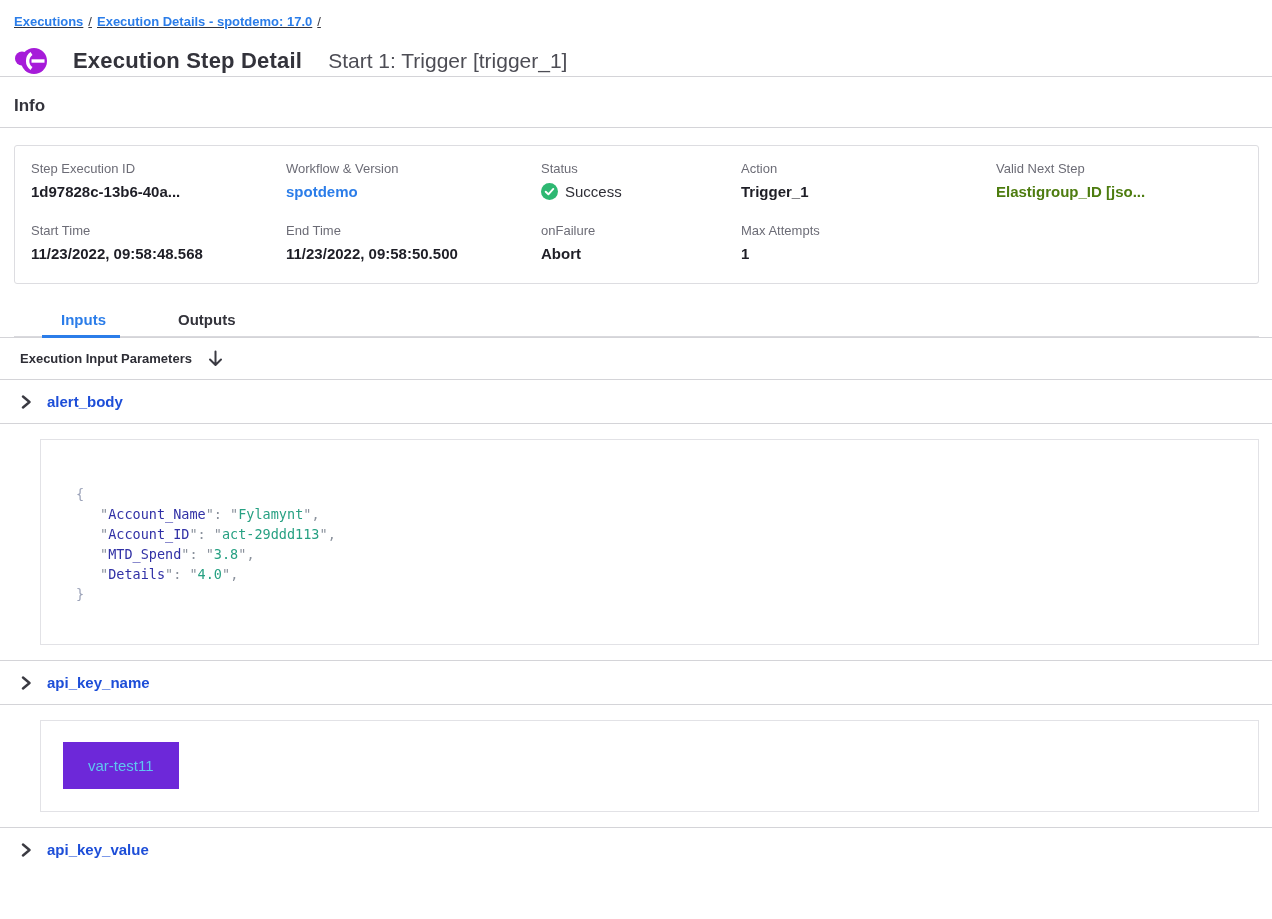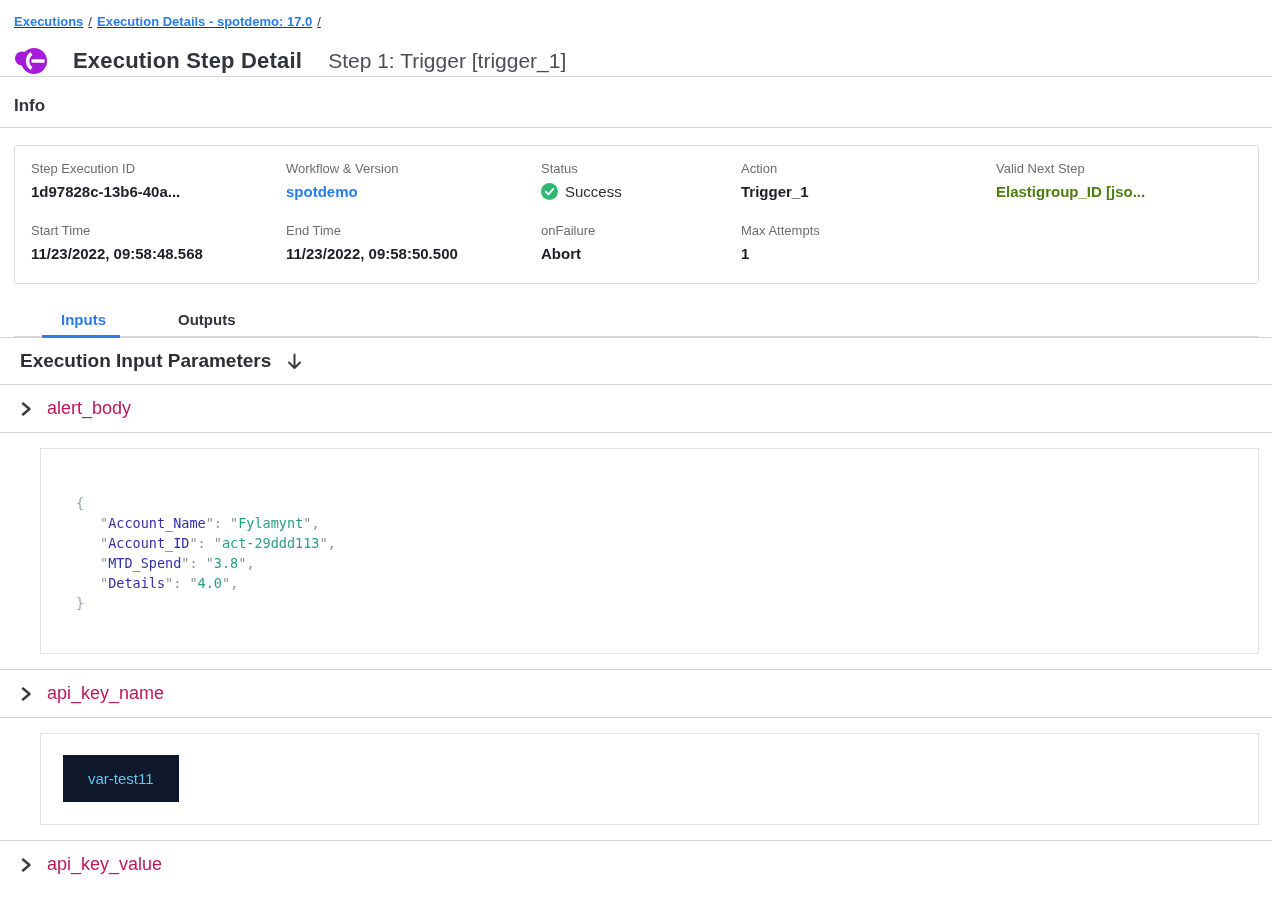--- a/index.html
+++ b/index.html
@@ -50,26 +50,26 @@
   .tab.active { color: #2b7de9; }
   .tab.active::after {
     content: ""; position: absolute; left: -19px; right: -14px; bottom: -2px;
     border-bottom: 3px solid #2b7de9;
   }
 
   .d-after-tabs { margin-top: 15px; }
 
   
   .param-header { display: flex; align-items: center; gap: 16px; padding: 12px 0 12px 6px; }
-  .param-header .ph-label { font-size: 19px; font-weight: 600; color: #2e2e36; }
+  .param-header .ph-label { font-size: 13px; font-weight: 600; color: #2e2e36; }
   .icon-btn { display: inline-flex; cursor: pointer; }
 
   
   .param-row { display: flex; align-items: center; gap: 15px; padding: 13px 0 13px 6px; cursor: pointer; }
-  .param-row .p-name { font-size: 18px; font-weight: 400; color: #be185d; }
+  .param-row .p-name { font-size: 15px; font-weight: 700; color: #1d4ed8; }
   .chev { display: inline-flex; }
 
   
   .panel {
     margin: 15px 0 15px 26px;
     border: 1px solid #e2e2e6;
     background: #ffffff;
   }
   .code-panel { padding: 44px 20px 40px 35px; }
   .code { font-family: "DejaVu Sans Mono", monospace; font-size: 13.5px; line-height: 20px; }
@@ -77,21 +77,21 @@
   .tok-brace { color: #9ba2b8; }
   .tok-key { color: #3131a6; }
   .tok-key::before, .tok-key::after { content: '"'; color: #8a919c; }
   .tok-val { color: #28a183; }
   .tok-val::before, .tok-val::after { content: '"'; color: #8a919c; }
   .tok-punct { color: #8a919c; }
 
   .chip-panel { padding: 21px 22px 22px 22px; }
   .chip {
     display: inline-block;
-    background: #0f172a;
+    background: #6d28d9;
     padding: 15px 25px;
     font-size: 15px;
     color: #5fc6ef;
   }
 
   svg { display: block; }
 </style>
 </head>
 <body>
 
@@ -102,21 +102,21 @@
   </div>
 
   <div class="title-row">
     <svg class="logo" viewBox="0 0 33 30">
       <circle cx="8" cy="12.5" r="7" fill="#a61bd9"></circle>
       <circle cx="20" cy="15" r="13" fill="#a61bd9"></circle>
       <path d="M17.5 7.5 A 9.2 9.2 0 0 0 17.5 22.5" stroke="#ffffff" stroke-width="3.4" fill="none"></path>
       <rect x="17.5" y="13.3" width="13" height="3.4" fill="#ffffff"></rect>
     </svg>
     <span class="page-title">Execution Step Detail</span>
-    <span class="page-subtitle">Step 1: Trigger [trigger_1]</span>
+    <span class="page-subtitle">Start 1: Trigger [trigger_1]</span>
   </div>
 
   <div class="divider full d-title"></div>
 
   <div class="info-heading">Info</div>
   <div class="divider full"></div>
 
   <div class="info-card">
     <div class="field">
       <div class="f-label">Step Execution ID</div>

